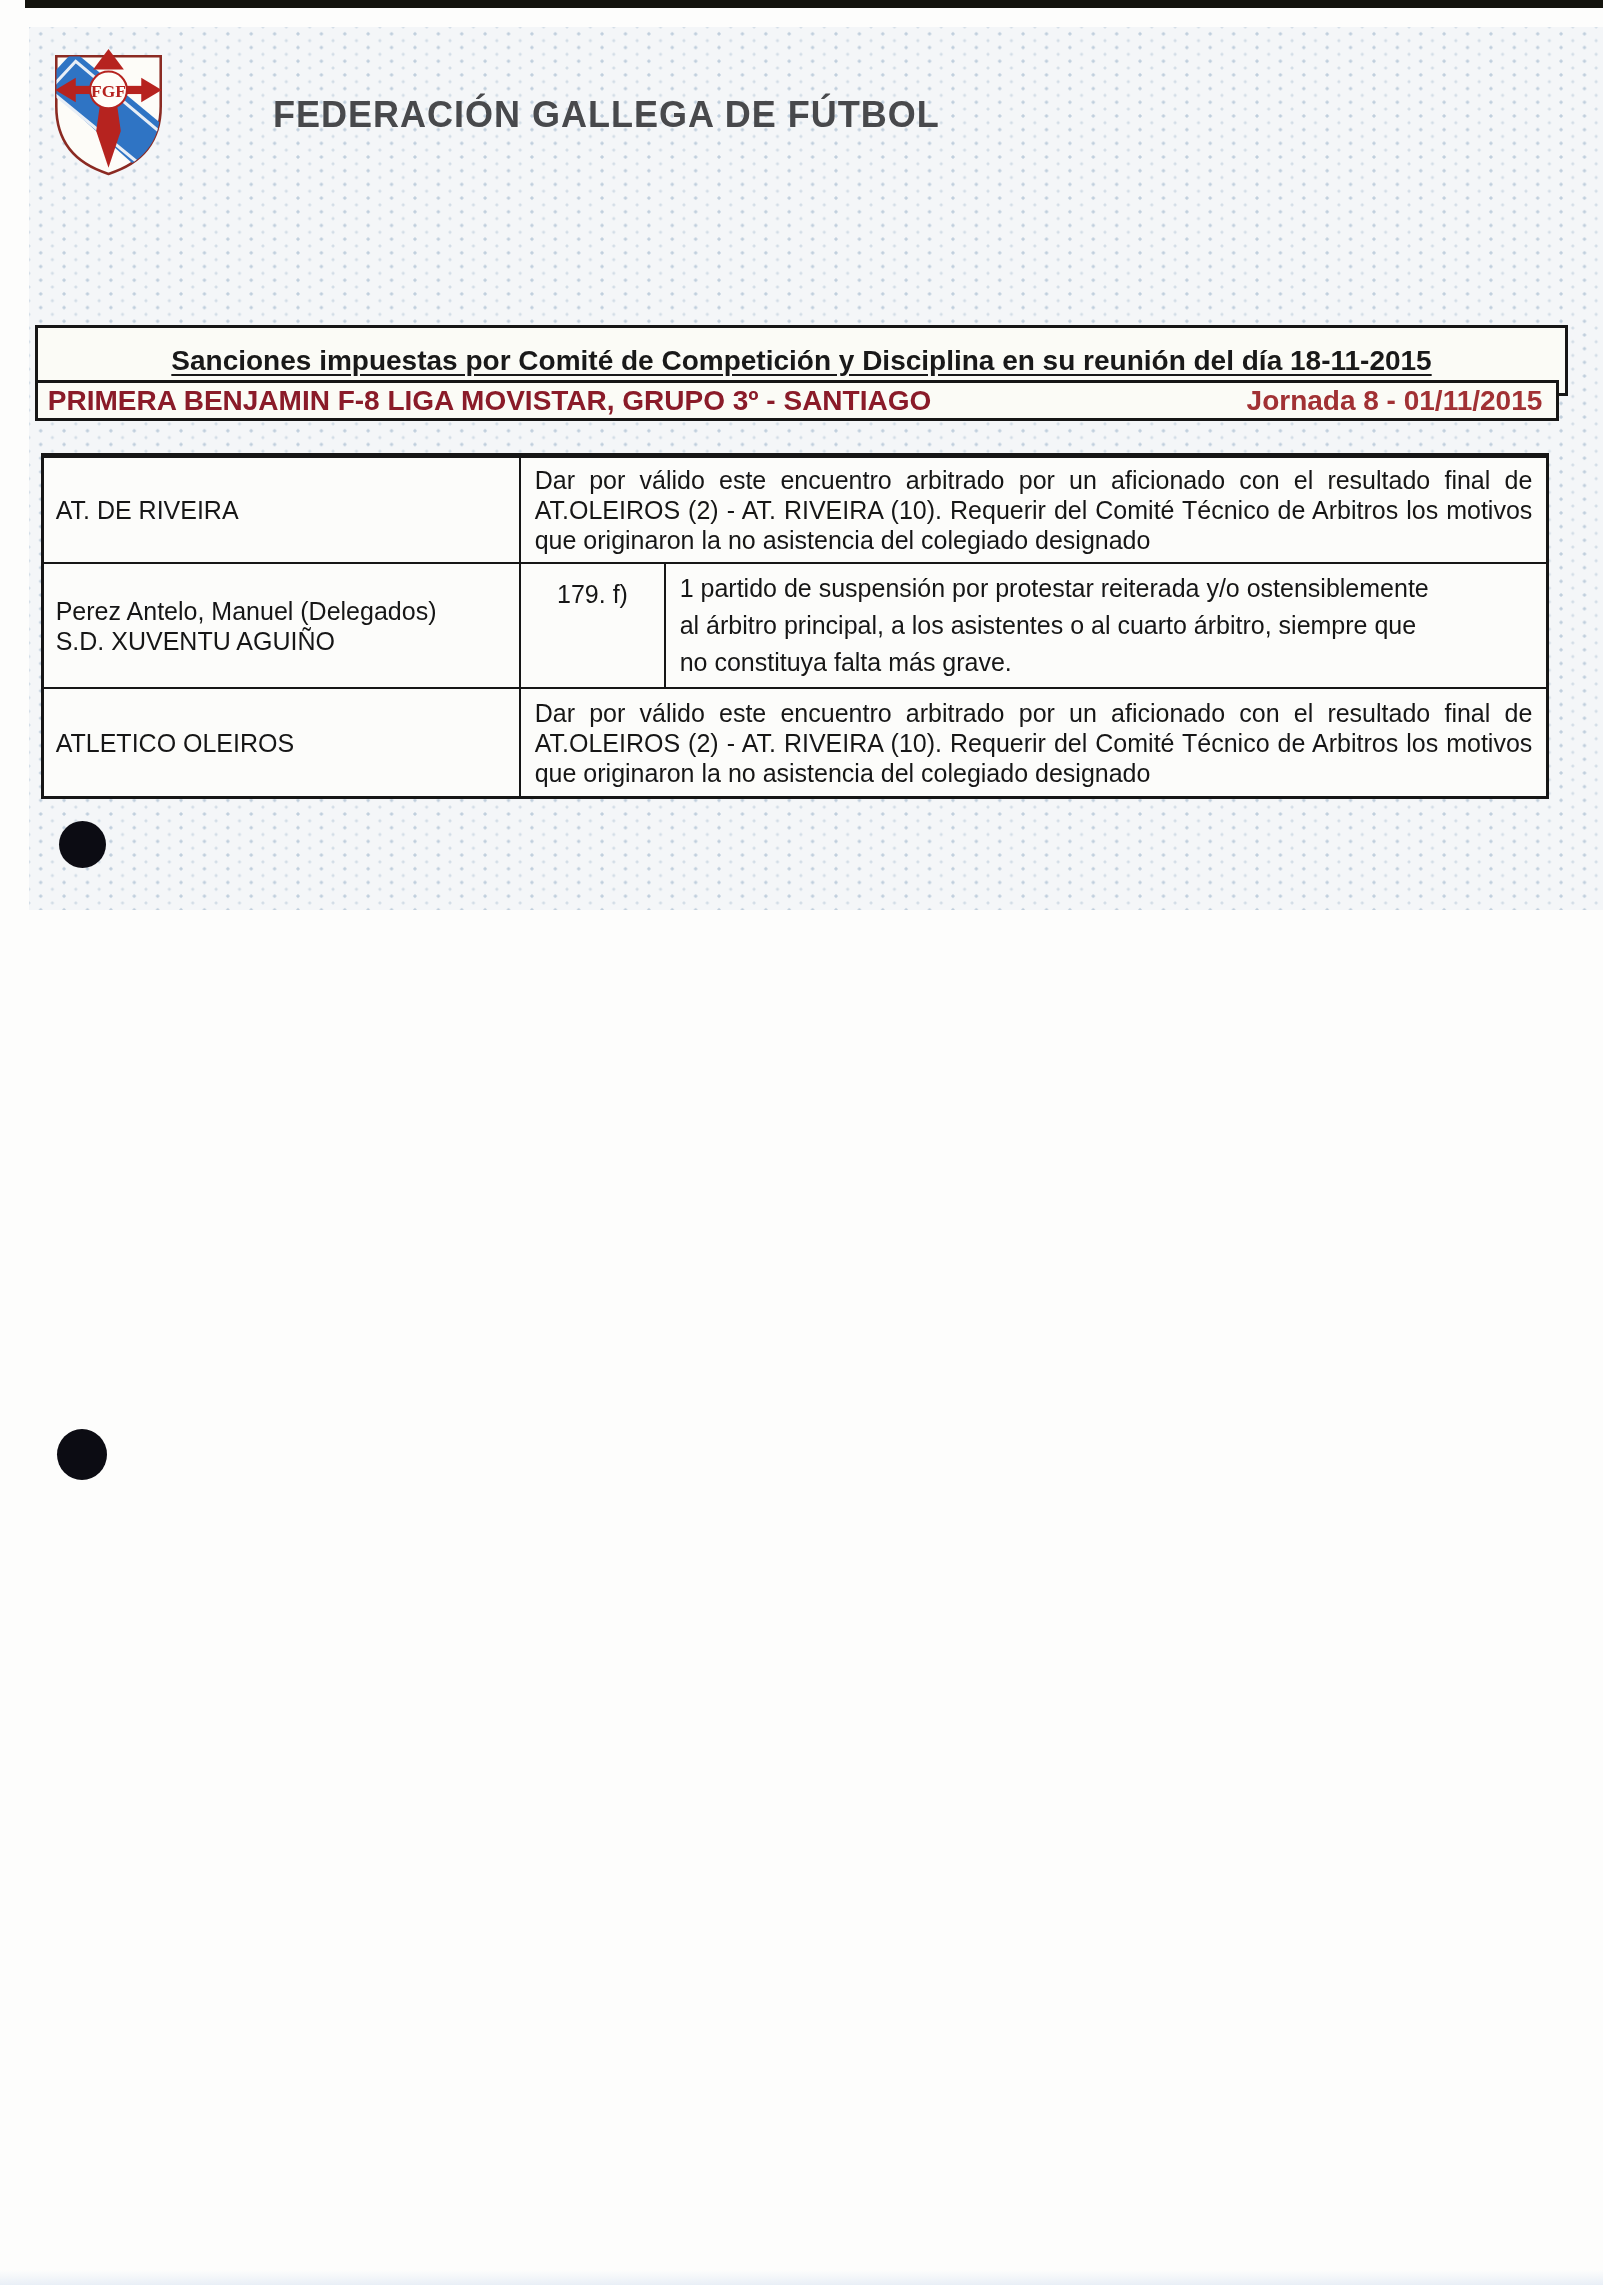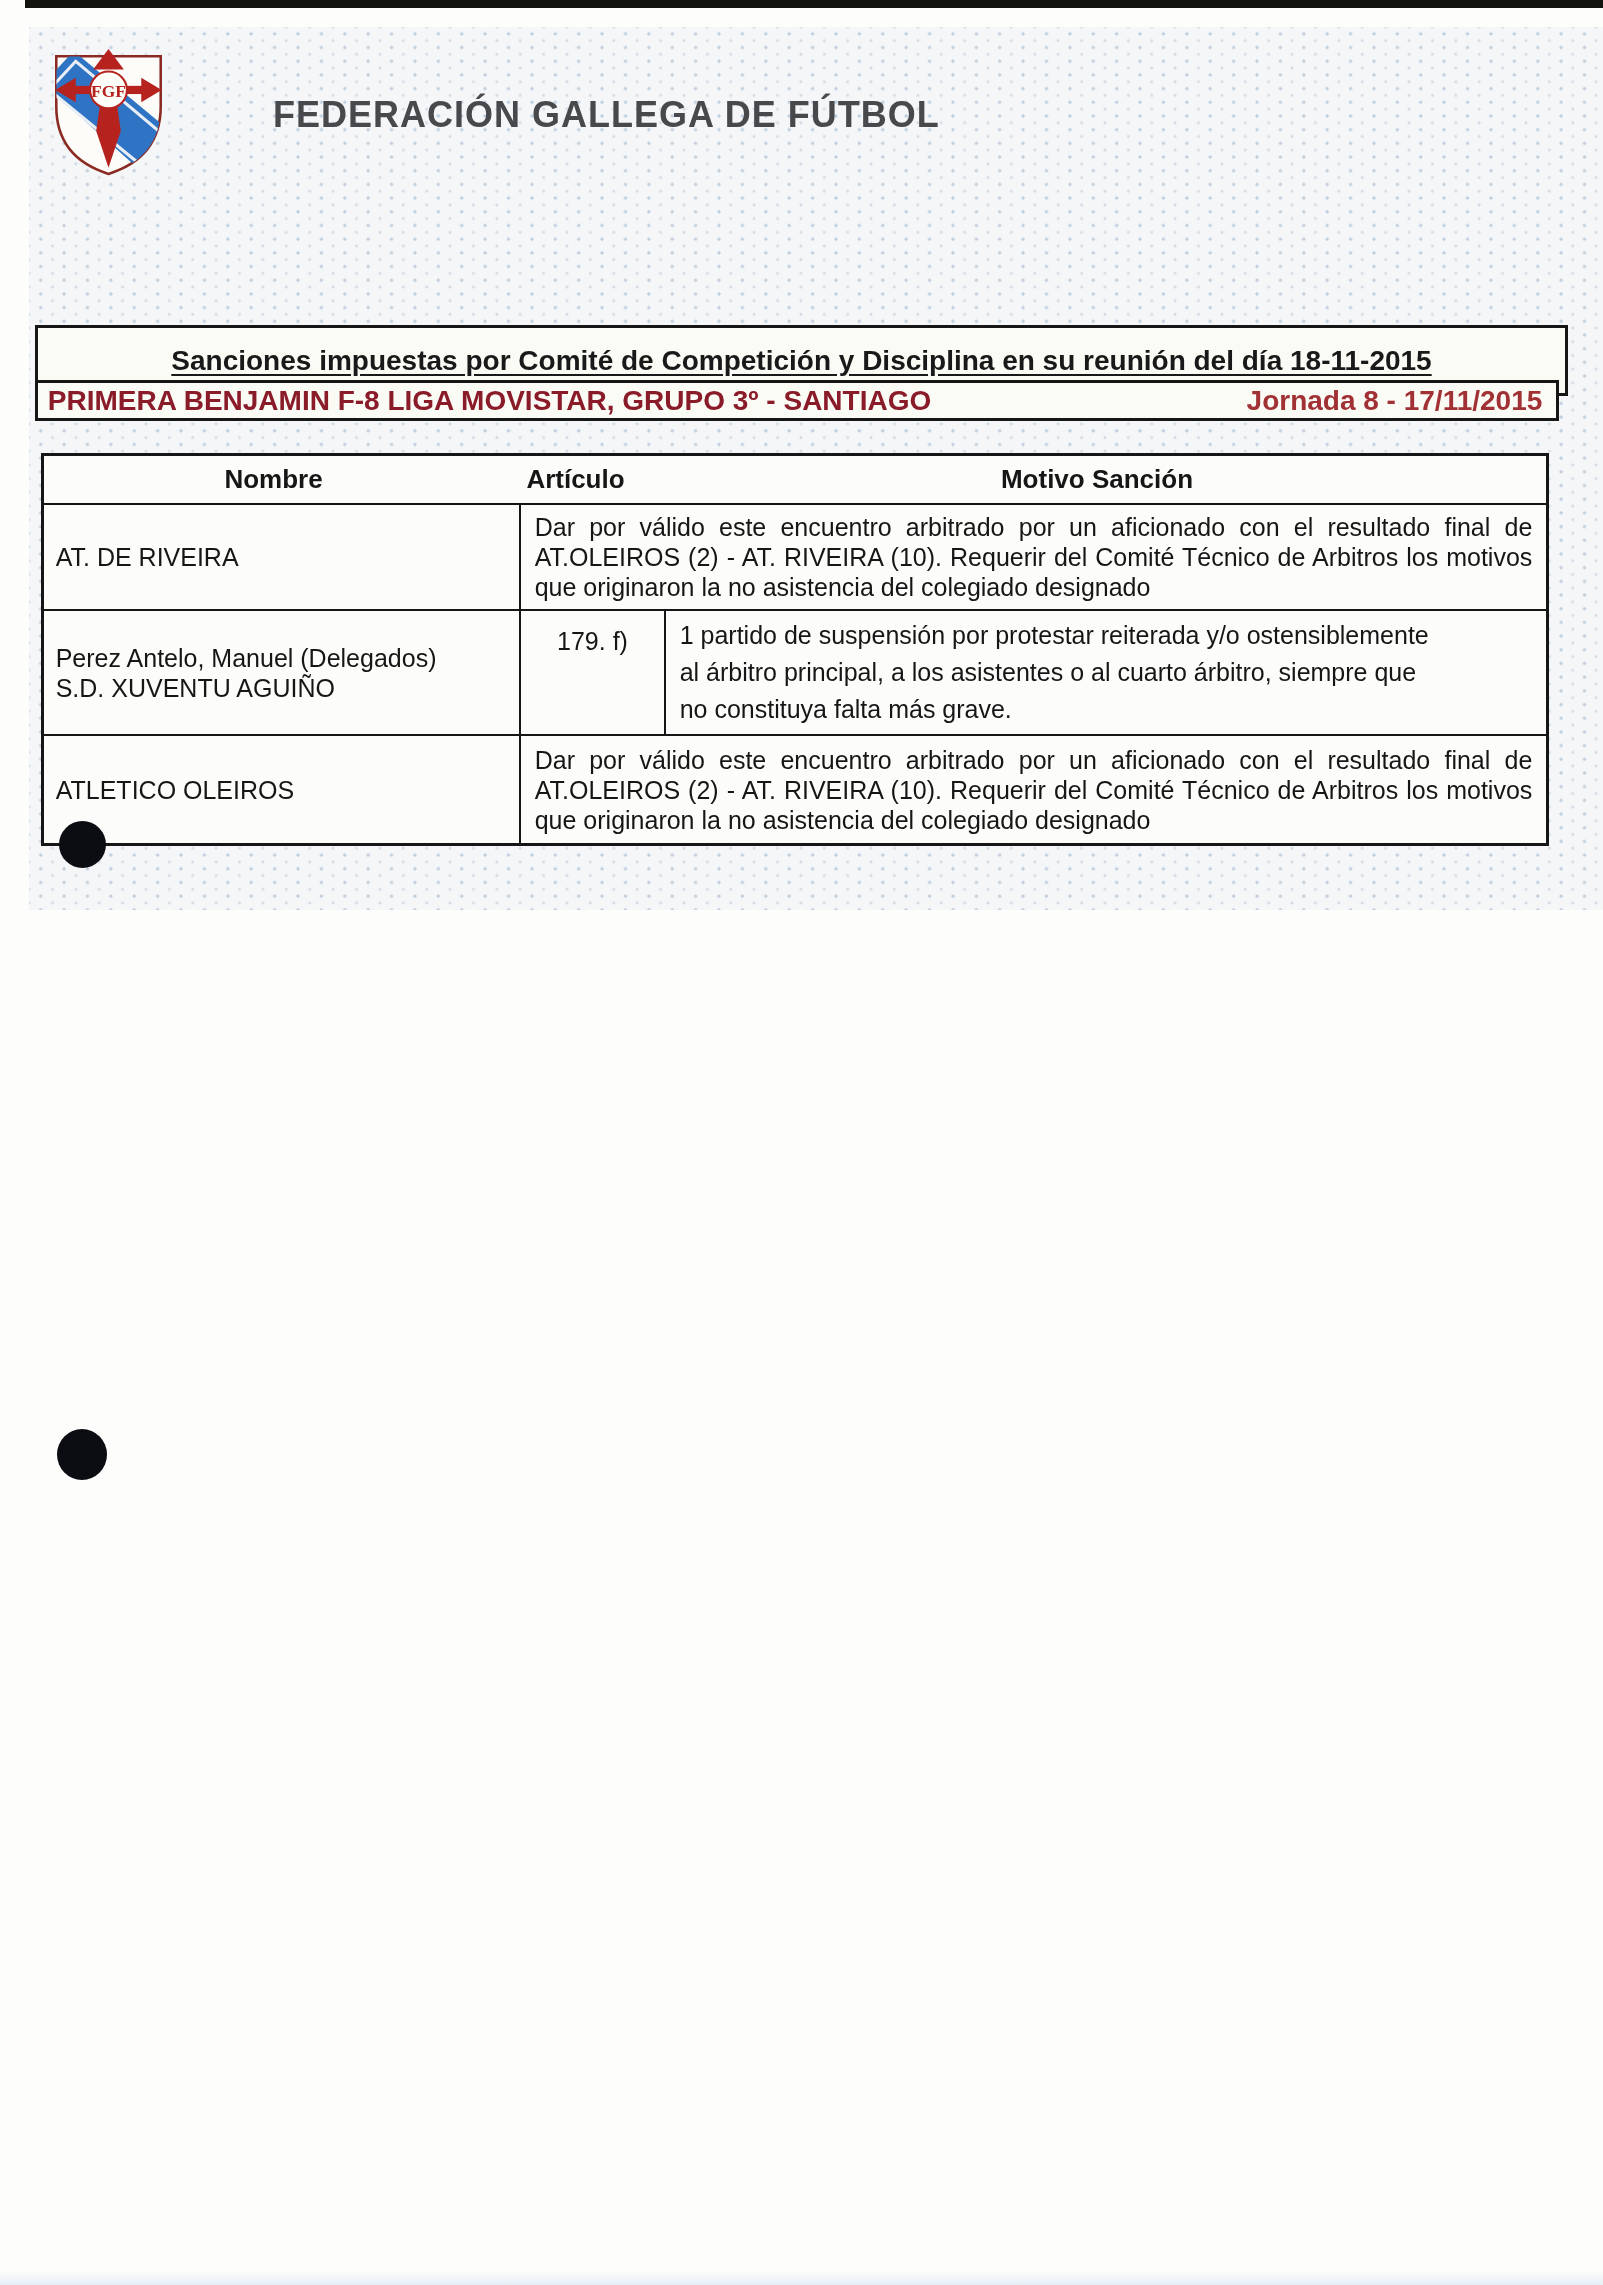--- a/index.html
+++ b/index.html
@@ -131,30 +131,25 @@
   </svg>
 
   <div class="org-name">FEDERACIÓN GALLEGA DE FÚTBOL</div>
 
   <div class="title-box">
     <span class="title-text">Sanciones impuestas por Comité de Competición y Disciplina en su reunión del día 18-11-2015</span>
   </div>
 
   <div class="comp-box">
     <span class="comp-left">PRIMERA BENJAMIN F-8 LIGA MOVISTAR,  GRUPO 3º - SANTIAGO</span>
-    <span class="comp-right">Jornada 8 - 17/11/2015</span>
+    <span class="comp-right">Jornada 8 - 01/11/2015</span>
   </div>
 
   <div class="sanctions-table">
 
-    <div class="t-row t-header">
-      <div class="h-cell h-name">Nombre</div>
-      <div class="h-cell h-article">Artículo</div>
-      <div class="h-cell h-reason">Motivo Sanción</div>
-    </div>
 
     <div class="t-row t-body-row row-1">
       <div class="cell-name">
         <span>AT. DE RIVEIRA</span>
       </div>
       <div class="cell-reason">
         <div class="reason-justify">Dar por válido este encuentro arbitrado por un aficionado con el resultado final de AT.OLEIROS (2) - AT. RIVEIRA (10). Requerir del Comité Técnico de Arbitros los motivos que originaron la no asistencia del colegiado designado</div>
       </div>
     </div>
 

